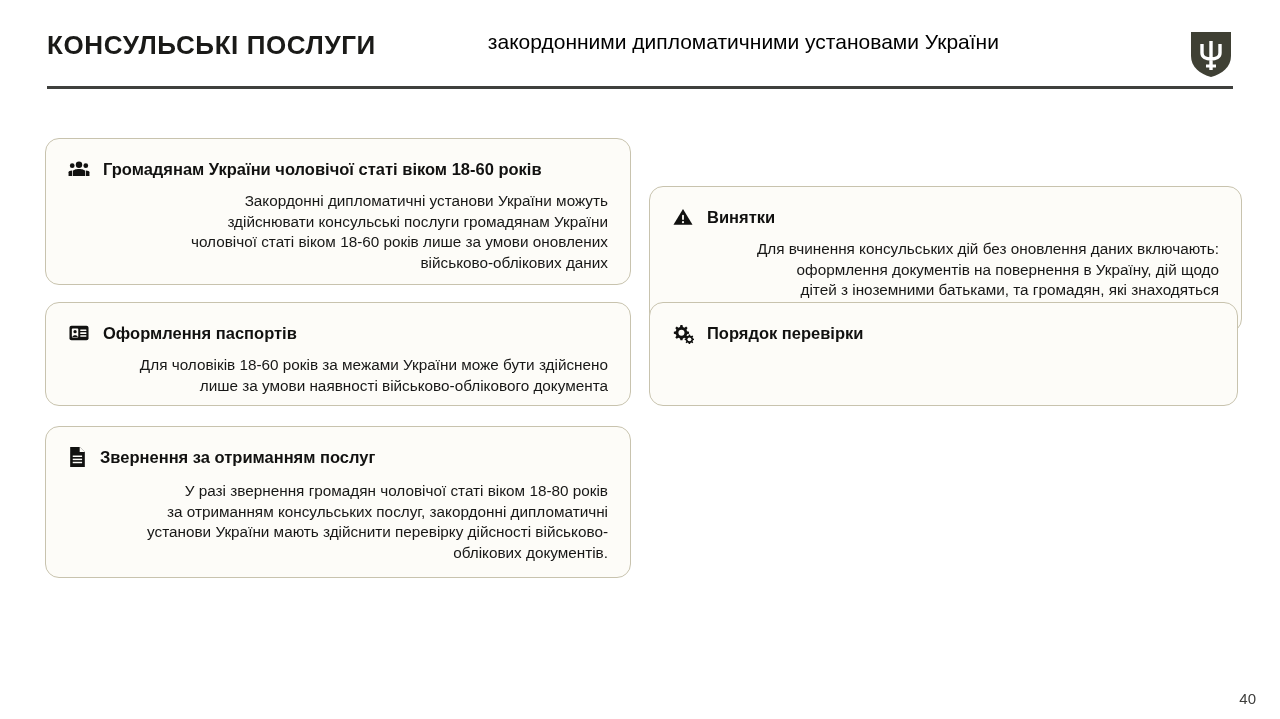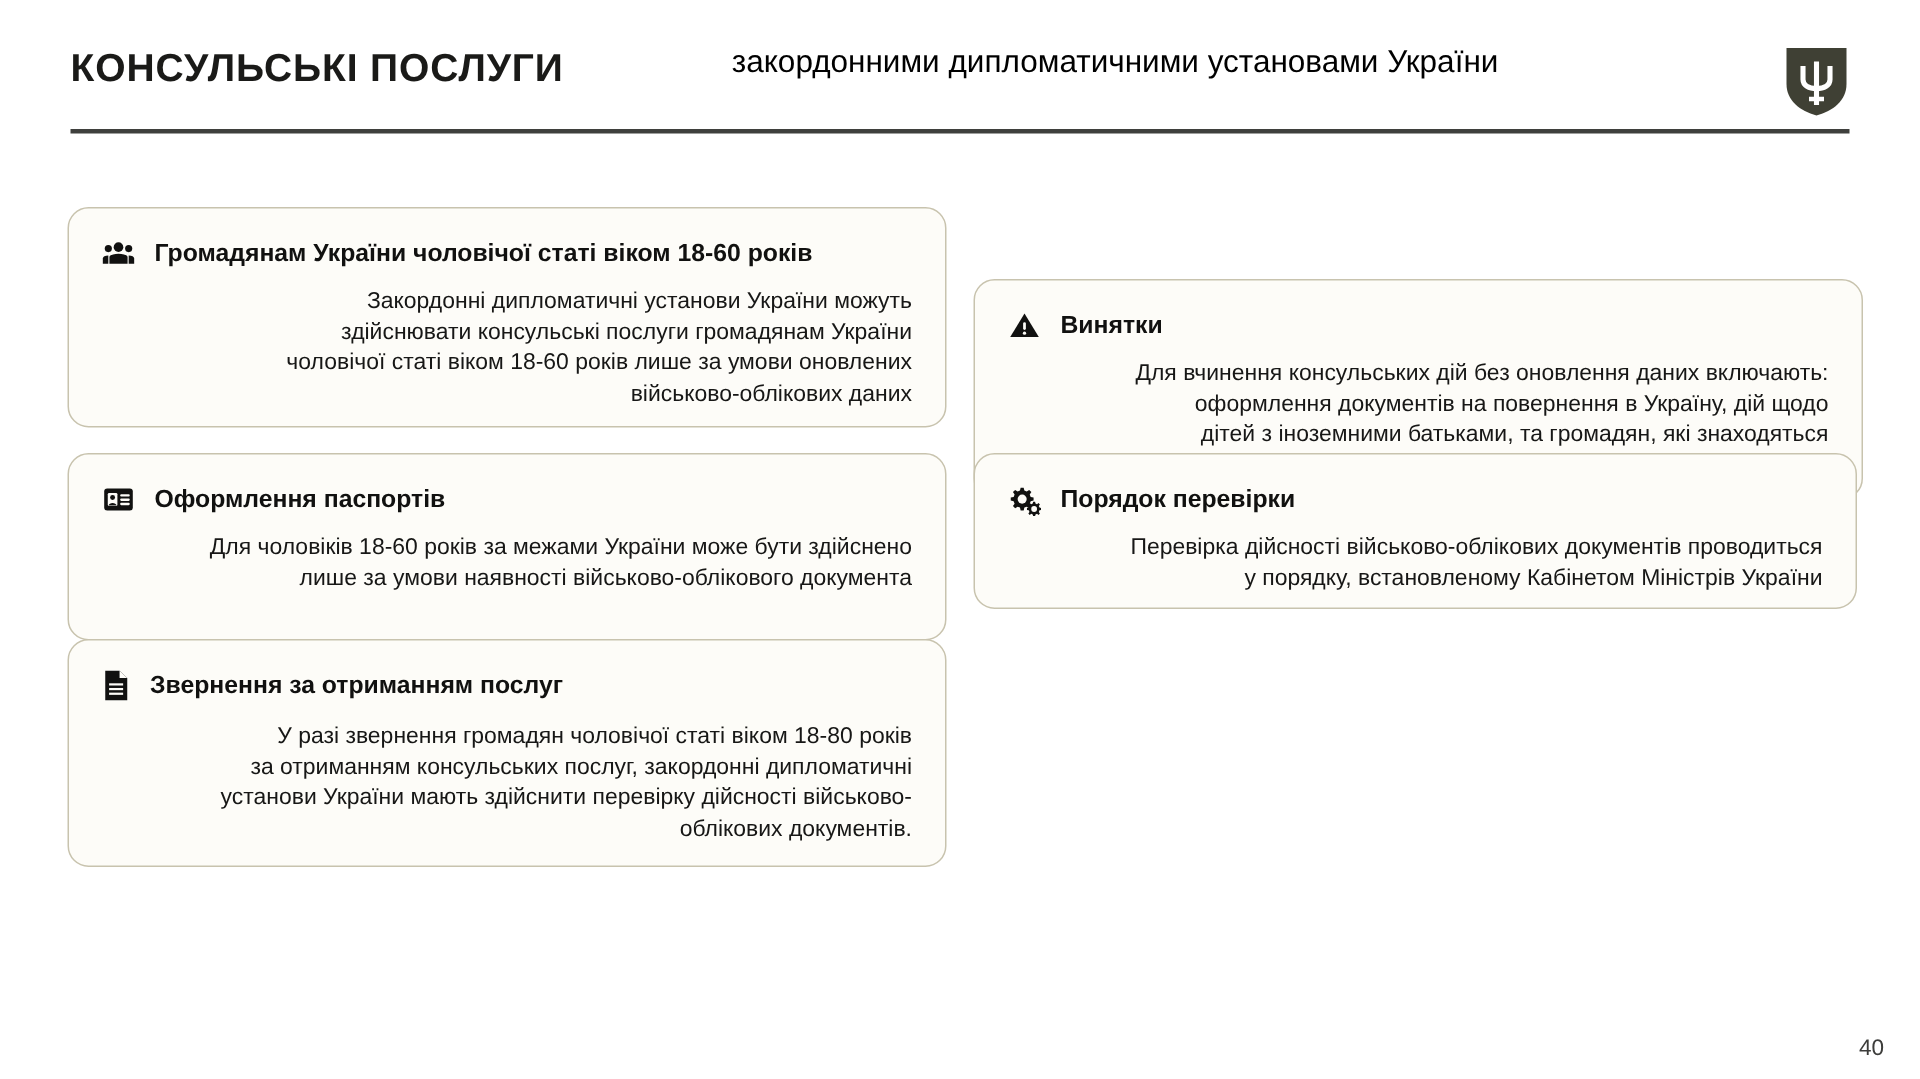--- a/index.html
+++ b/index.html
@@ -106,21 +106,21 @@
     font-size: 15.3px;
     line-height: 20.5px;
     color: #171716;
     white-space: pre-line;
     text-align: right;
   }
 
   
   #card-1 { left: 0px;   top: 0px;   width: 586px; height: 147px; }
   #card-2 { left: 604px; top: 0px;   width: 593px; height: 147px; margin-top: 48px; }
-  #card-3 { left: 0px;   top: 164px; width: 586px; height: 125px; }
+  #card-3 { left: 0px;   top: 164px; width: 586px; height: 104px; }
   #card-4 { left: 604px; top: 164px; width: 589px; height: 104px; }
   #card-5 { left: 0px;   top: 288px; width: 586px; height: 152px; }
   #card-5 .card-head { margin-bottom: 12px; text-align: center; }
   #card-5 .card-icon { width: 19px; flex: 0 0 19px; }
   #card-1 .card-body { margin-top: 2px; }
 
   
   .page-number {
     position: absolute;
     right: 24px;
@@ -212,22 +212,20 @@
           <g fill="#111110">
             <path d="M9.2 3.4 L11.4 3.4 L11.9 5.5 L13.6 6.2 L15.4 5 L17 6.6 L15.8 8.4 L16.5 10.1 L18.6 10.6 L18.6 12.8 L16.5 13.3 L15.8 15 L17 16.8 L15.4 18.4 L13.6 17.2 L11.9 17.9 L11.4 20 L9.2 20 L8.7 17.9 L7 17.2 L5.2 18.4 L3.6 16.8 L4.8 15 L4.1 13.3 L2 12.8 L2 10.6 L4.1 10.1 L4.8 8.4 L3.6 6.6 L5.2 5 L7 6.2 L8.7 5.5 Z"></path>
             <circle cx="10.3" cy="11.7" r="3.3" fill="#fdfcf8"></circle>
             <path d="M18.3 13.6 L19.7 13.6 L20 14.9 L21.1 15.4 L22.2 14.6 L23.2 15.6 L22.4 16.8 L22.9 17.9 L24.2 18.2 L24.2 19.6 L22.9 19.9 L22.4 21 L23.2 22.2 L22.2 23.2 L21.1 22.4 L20 22.9 L19.7 24.2 L18.3 24.2 L18 22.9 L16.9 22.4 L15.8 23.2 L14.8 22.2 L15.6 21 L15.1 19.9 L13.8 19.6 L13.8 18.2 L15.1 17.9 L15.6 16.8 L14.8 15.6 L15.8 14.6 L16.9 15.4 L18 14.9 Z"></path>
             <circle cx="19" cy="18.9" r="2.1" fill="#fdfcf8"></circle>
           </g>
         </svg>
       </span>
       <span class="card-title">Порядок перевірки</span>
     </div>
-    <div class="card-body">Перевірка дійсності військово-облікових документів проводиться
-у порядку, встановленому Кабінетом Міністрів України</div>
   </div>
 
   <div class="card" id="card-5">
     <div class="card-head">
       <span class="card-icon">
         <svg viewBox="0 0 20 24" width="19" height="22" aria-hidden="true">
           <path d="M2 1.2 H12.4 L18 6.6 V22.8 H2 Z" fill="#111110"></path>
           <path d="M12.4 1.2 L18 6.6 H12.4 Z" fill="#fdfcf8"></path>
           <rect x="4.8" y="10.4" width="10.2" height="1.6" fill="#fdfcf8"></rect>
           <rect x="4.8" y="13.8" width="10.2" height="1.6" fill="#fdfcf8"></rect>

